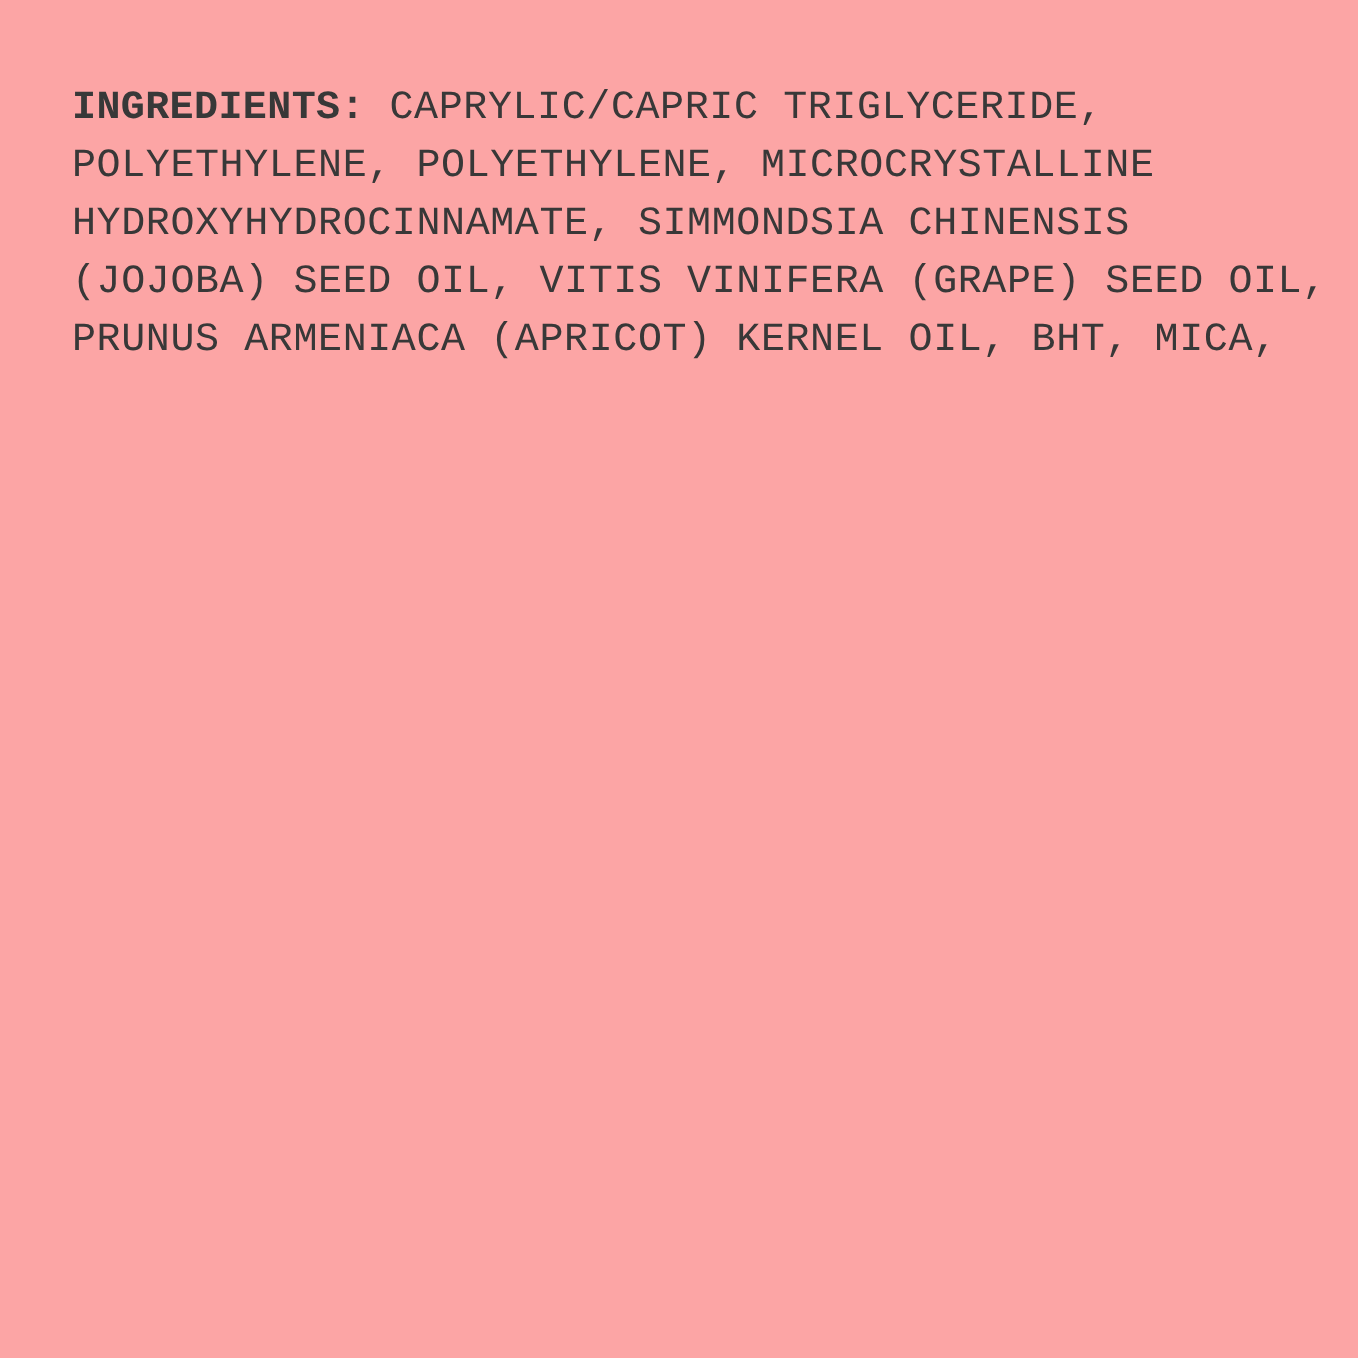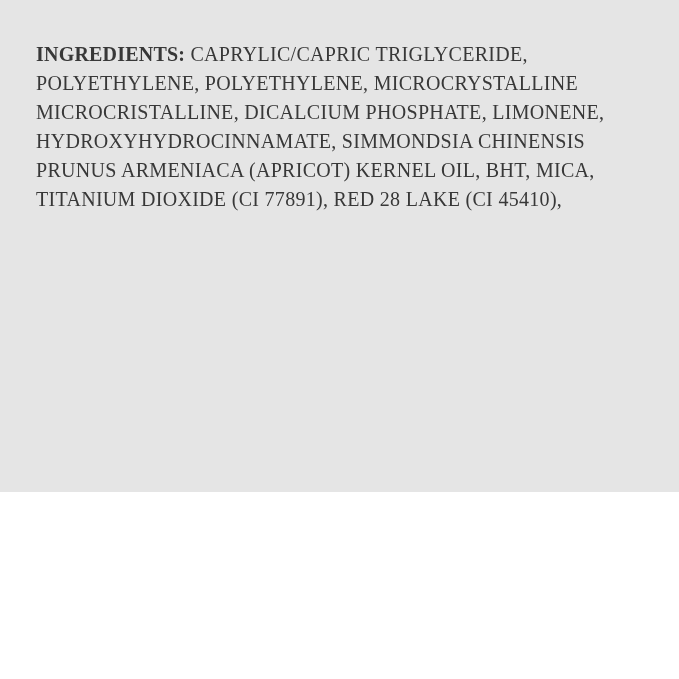--- a/index.html
+++ b/index.html
@@ -7,23 +7,23 @@
   html, body {
     width: 679px;
     height: 679px;
     background: #ffffff;
     overflow: hidden;
   }
 
   .canvas {
     position: relative;
     width: 679px;
-    height: 492px;
-    background: #e5e5e5;
-    font-family: Liberation Serif, serif;
+    height: 679px;
+    background: #fca5a5;
+    font-family: Liberation Mono, monospace;
   }
 
   .ingredients-block {
     position: absolute;
     left: 36px;
     top: 40px;
     width: 616px;
     color: #383838;
     font-size: 20px;
     line-height: 29px;
@@ -43,18 +43,17 @@
     letter-spacing: 0.2px;
   }
 </style>
 </head>
 <body>
 
 <div class="canvas">
   <div class="ingredients-block">
     <span class="line"><span class="lead-label">INGREDIENTS:</span><span> CAPRYLIC/CAPRIC TRIGLYCERIDE,</span></span>
     <span class="line">POLYETHYLENE, POLYETHYLENE, MICROCRYSTALLINE</span>
-    <span class="line">MICROCRISTALLINE, DICALCIUM PHOSPHATE, LIMONENE,</span>
     <span class="line">HYDROXYHYDROCINNAMATE, SIMMONDSIA CHINENSIS</span>
+    <span class="line">(JOJOBA) SEED OIL, VITIS VINIFERA (GRAPE) SEED OIL,</span>
     <span class="line">PRUNUS ARMENIACA (APRICOT) KERNEL OIL, BHT, MICA,</span>
-    <span class="line">TITANIUM DIOXIDE (CI 77891), RED 28 LAKE (CI 45410),</span>
   </div>
 </div>
 
 </body></html>

